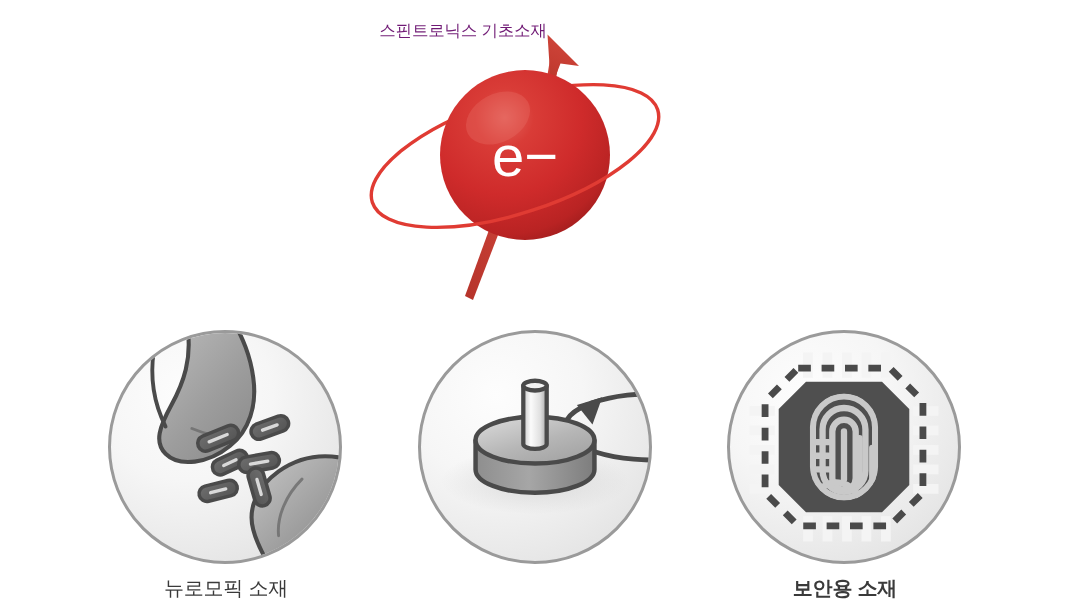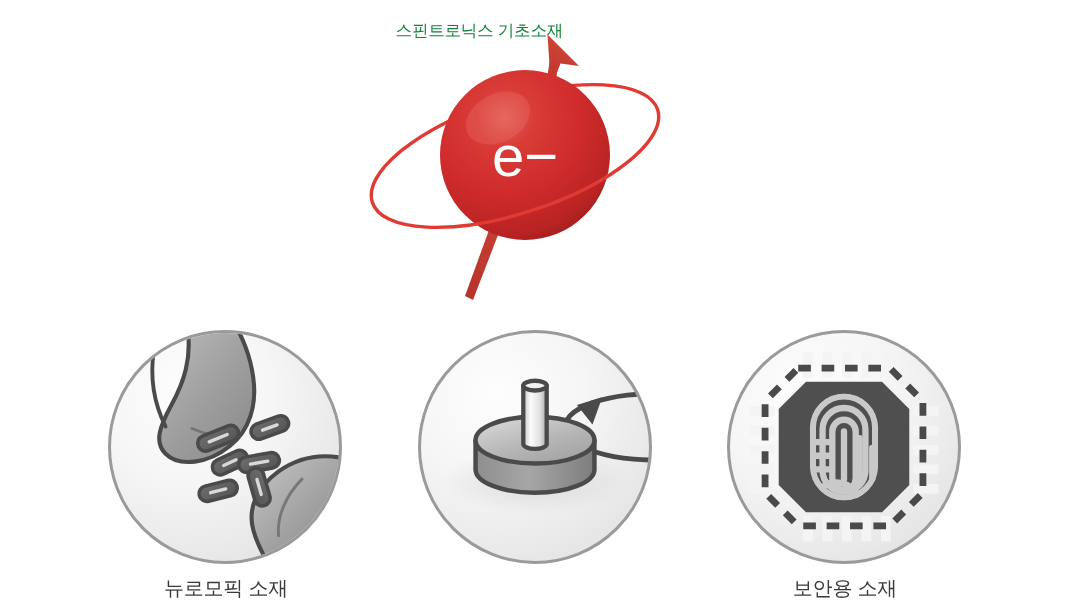--- a/index.html
+++ b/index.html
@@ -24,45 +24,45 @@
     width: 340px;
     height: 320px;
   }
   #hero svg { display: block; }
 
   #hero-title {
     position: absolute;
     left: 363px;
     top: 19px;
     width: 200px;
-    text-align: right;
+    text-align: center;
     font-size: 16.5px;
     line-height: 22px;
-    color: #15803d;
+    color: #701a75;
     letter-spacing: -0.2px;
     white-space: nowrap;
   }
 
   
   #cards {
     position: absolute;
     left: 0;
     top: 330px;
     width: 1066px;
     height: 276px;
   }
   .card {
     position: absolute;
     top: 0;
     width: 236px;
     text-align: center;
   }
   .card-1 { left: 108px; }
   .card-2 { left: 418px; }
-  .card-3 { left: 727px; }
+  .card-3 { left: 727px; font-weight: bold; }
 
   .disc {
     position: relative;
     width: 234px;
     height: 234px;
     border-radius: 50%;
     box-sizing: border-box;
     border: 3px solid #9a9a9a;
     background: radial-gradient(circle at 33% 27%, #fdfdfd 0%, #f6f6f6 38%, #eaeaea 68%, #dcdcdc 100%);
     overflow: hidden;

